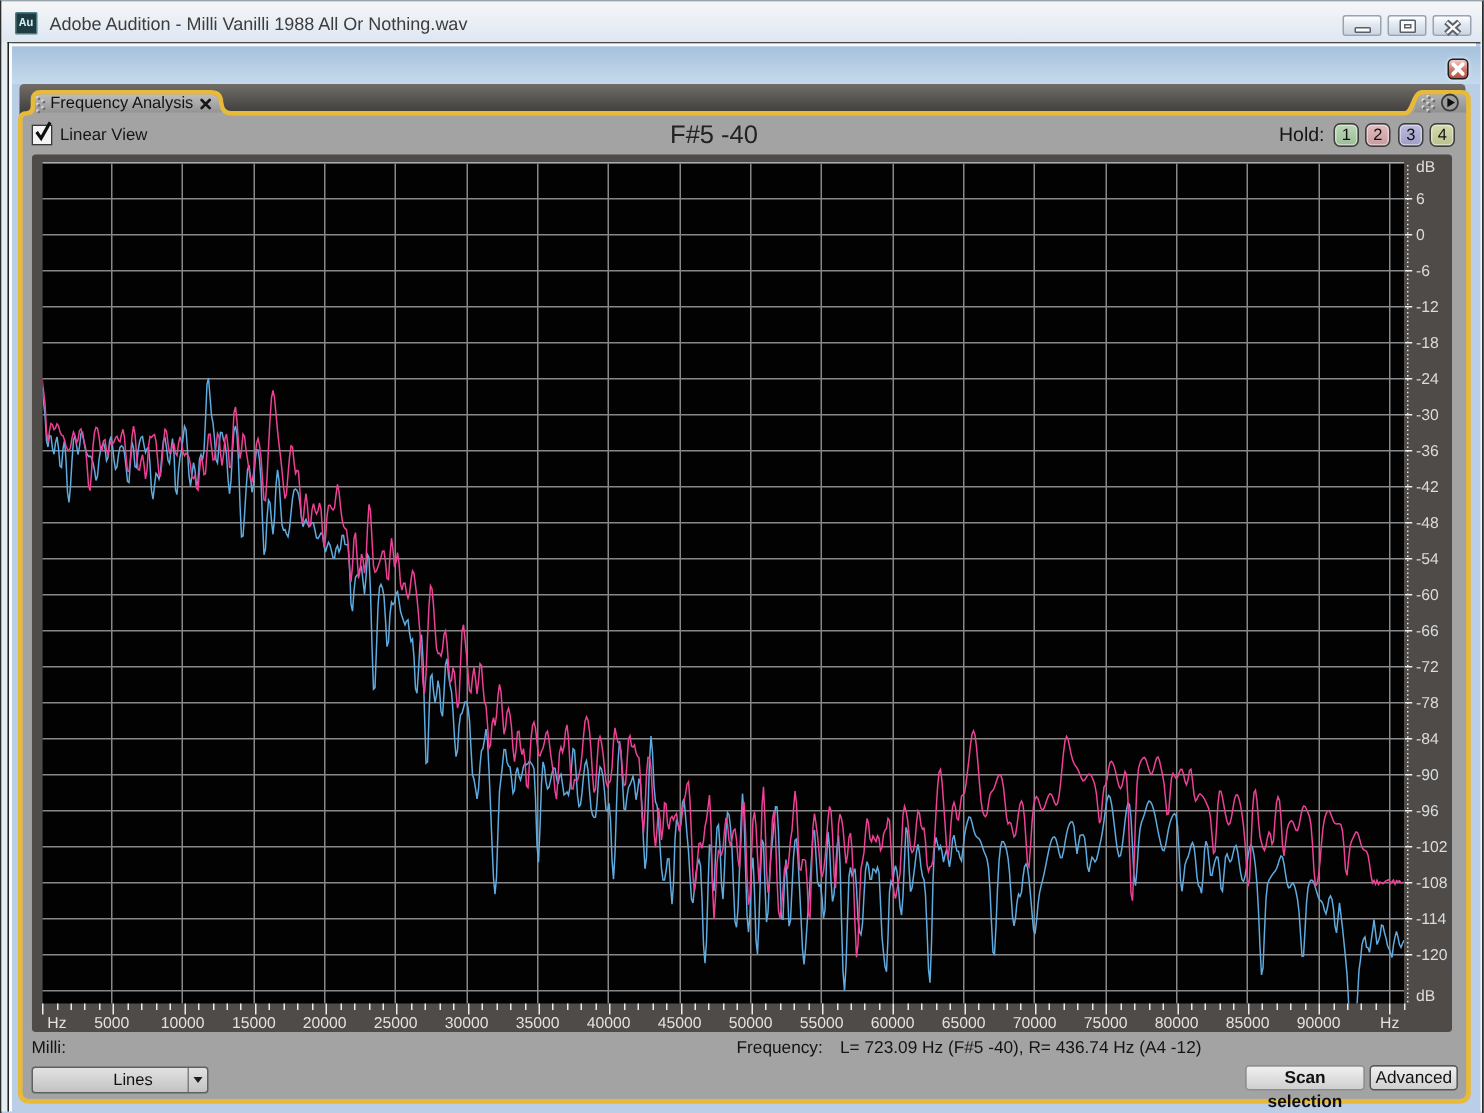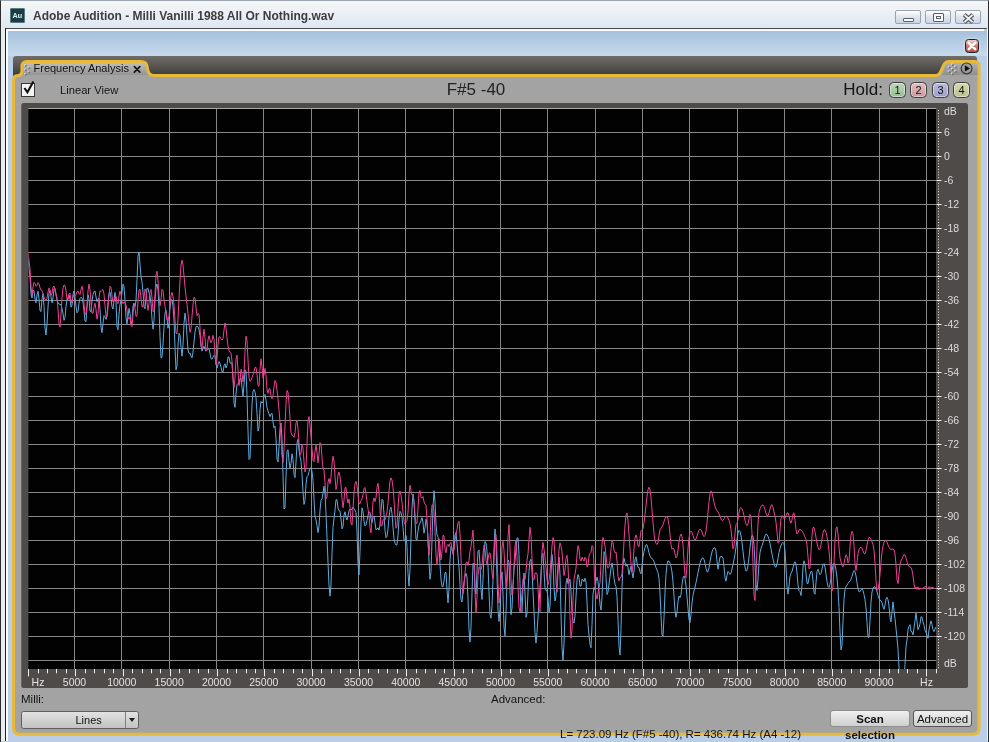--- a/index.html
+++ b/index.html
@@ -10,53 +10,53 @@
 #titlebar{left:1px;top:1px;width:987px;height:27px;background:linear-gradient(#f5f6f7,#e9eef5 55%,#dde7f2);border-bottom:1px solid #4a4a4a;z-index:1;}
 #leftcol1{left:1px;top:28px;width:4px;height:713px;background:#e7eef1;z-index:1;}
 #leftcol2{left:5px;top:28px;width:1px;height:713px;background:#222;z-index:1;}
 #leftcol3{left:6px;top:29px;width:2px;height:712px;background:#fbfbfb;z-index:1;}
 #rightcol1{left:987px;top:28px;width:1px;height:713px;background:#f2f5f5;z-index:1;}
 #rightcol2{left:980px;top:29px;width:0px;height:0px;background:transparent;z-index:1;}
 #topband-line{left:6px;top:29px;width:978px;height:2px;background:#fafbfc;z-index:1;}
 #topband{left:8px;top:31px;width:979px;height:25px;background:linear-gradient(#a6c1dd,#c6daec);z-index:1;}
 
 #auicon{left:10px;top:8px;width:13px;height:13px;background:#1f3a40;border:1px solid #4f7d84;border-radius:1px;color:#cdeef1;font-size:8px;font-weight:bold;text-align:center;line-height:13px;z-index:2;font-family:Liberation Mono, monospace;}
-#title{left:33px;top:7px;height:18px;line-height:18px;font-size:12px;color:#3d3d3d;z-index:2;font-weight:bold;}
+#title{left:33px;top:7px;height:18px;line-height:18px;font-size:12px;color:#3d3d3d;z-index:2;}
 .winbtn{top:10px;width:26px;height:14px;border:1px solid #9aa3af;border-radius:2px;background:linear-gradient(#ffffff,#e2e8f0 45%,#ccd5e2);box-sizing:border-box;z-index:2;}
 #btnmin{left:895px;}
 #btnmax{left:925px;}
 #btncls{left:955px;}
 #minglyph{left:6.5px;top:6.5px;width:11px;height:4.5px;background:#fafafa;border:1.4px solid #596069;box-sizing:border-box;border-radius:1px;}
 #maxglyph{left:6.5px;top:2px;width:11px;height:8.5px;border:1.4px solid #596069;background:#fafafa;border-radius:1px;box-sizing:border-box;}
 #maxglyph2{left:9.5px;top:4.5px;width:5px;height:3.8px;border:1.3px solid #596069;background:#fff;box-sizing:border-box;}
 
 #hdr{left:13px;top:56px;width:964px;height:21px;background:linear-gradient(#716e6a,#3b3936);border-radius:3px 3px 0 0;z-index:1;}
 
 #redx{left:965px;top:39px;width:14px;height:14px;border:1.7px solid #1d1d1d;border-radius:3.5px;background:linear-gradient(#f2cfcd,#d0796a 50%,#b25242);box-sizing:border-box;z-index:3;box-shadow:0 0 2.5px rgba(250,252,255,0.95);}
 
 #mainsvg{left:0;top:0;z-index:2;}
 
 .ovl{z-index:3;}
 #cbx{left:21px;top:83px;width:13.5px;height:13.5px;background:#f4f4f4;border:1.3px solid #383838;box-sizing:border-box;}
-#linview{left:40px;top:83px;height:14px;line-height:14px;font-size:11.2px;color:#161616;margin-left:20px;}
+#linview{left:40px;top:83px;height:14px;line-height:14px;font-size:11.2px;color:#161616;}
 #f5txt{left:436px;top:83px;width:80px;text-align:center;height:13px;line-height:13px;font-size:17px;color:#222;}
-#holdlbl{left:835px;top:83px;width:48px;text-align:right;height:14px;line-height:14px;font-size:17px;color:#141414;}
+#holdlbl{left:835px;top:83px;width:48px;text-align:right;height:14px;line-height:14px;font-size:13px;color:#141414;}
 .holdbtn{top:82px;width:17px;height:15.5px;border:1px solid #3e3e3e;border-radius:4.5px;box-sizing:border-box;text-align:center;font-size:11px;line-height:14px;color:#101010;box-shadow:inset 0 0 0 1px rgba(255,255,255,0.45);}
 #h1{left:889px;background:linear-gradient(#bdd7b8,#9cbd97);}
 #h2{left:910px;background:linear-gradient(#e2bdc0,#c89b9f);}
 #h3{left:932px;background:linear-gradient(#bdbde0,#9e9ec8);}
 #h4{left:953px;background:linear-gradient(#d6dbac,#bac08e);}
 
 #cursorlbl{left:21px;top:693px;height:13px;line-height:13px;font-size:11.5px;color:#141414;}
 #dropdown{left:21px;top:711px;width:118px;height:17.5px;border:1px solid #606060;border-radius:2.5px;background:linear-gradient(#e2e2e2,#c2c2c2);box-sizing:border-box;}
 #ddtext{left:5.5px;top:0.5px;height:15px;line-height:15px;font-size:11px;color:#111;padding-left:48px;}
 #ddbtn{left:102.5px;top:0px;width:14px;height:15.5px;border-left:1px solid #7e7e7e;background:transparent;}
 #ddarrow{left:3.5px;top:6px;width:0;height:0;border-left:3.5px solid transparent;border-right:3.5px solid transparent;border-top:4.5px solid #1c1c1c;}
 #freqlbl{left:491px;top:693px;height:13px;line-height:13px;font-size:11.5px;color:#141414;}
-#freqval{left:560px;top:693px;height:13px;line-height:13px;font-size:11.5px;color:#141414;margin-top:35px;}
+#freqval{left:560px;top:693px;height:13px;line-height:13px;font-size:11.5px;color:#141414;}
 .botbtn{top:710px;height:17px;border-radius:3px;background:linear-gradient(#f0f0f0,#cfcfcf);box-sizing:border-box;text-align:center;font-size:11.5px;line-height:16px;color:#111;}
 #scansel{left:830px;width:80px;border:1px solid #8e8e8e;font-weight:bold;}
 #advbtn{left:913px;width:59px;border:1px solid #575757;}
 </style>
 </head>
 <body>
 <div class="abs" id="frame-outer"></div>
 <div class="abs" id="titlebar"></div>
 <div class="abs" id="leftcol1"></div>
 <div class="abs" id="leftcol2"></div>
@@ -210,16 +210,16 @@
 <div class="abs ovl holdbtn" id="h2">2</div>
 <div class="abs ovl holdbtn" id="h3">3</div>
 <div class="abs ovl holdbtn" id="h4">4</div>
 <div class="abs ovl" id="cursorlbl">Milli:</div>
 <div class="abs ovl" id="dropdown">
     <div class="abs" id="ddtext">Lines</div>
     <div class="abs" id="ddbtn">
       <div class="abs" id="ddarrow"></div>
     </div>
   </div>
-<div class="abs ovl" id="freqlbl">Advanced:</div>
+<div class="abs ovl" id="freqlbl">Frequency:</div>
 <div class="abs ovl" id="freqval">L= 723.09 Hz (F#5 -40), R= 436.74 Hz (A4 -12)</div>
 <div class="abs ovl botbtn" id="scansel">Scan selection</div>
 <div class="abs ovl botbtn" id="advbtn">Advanced</div>
 
 </body></html>

